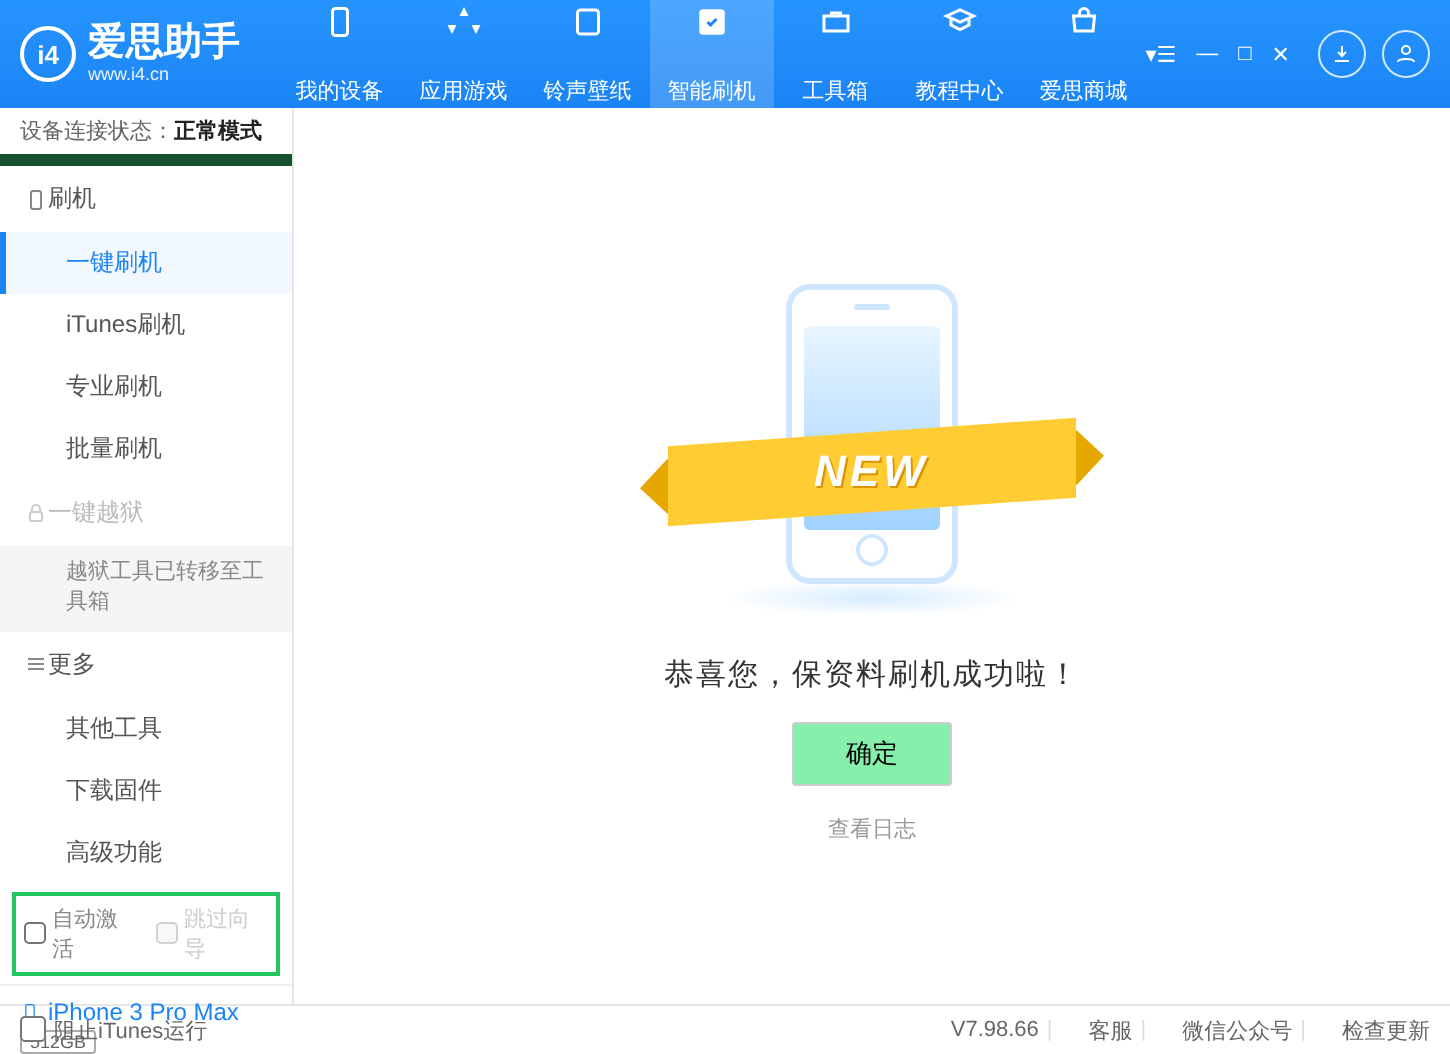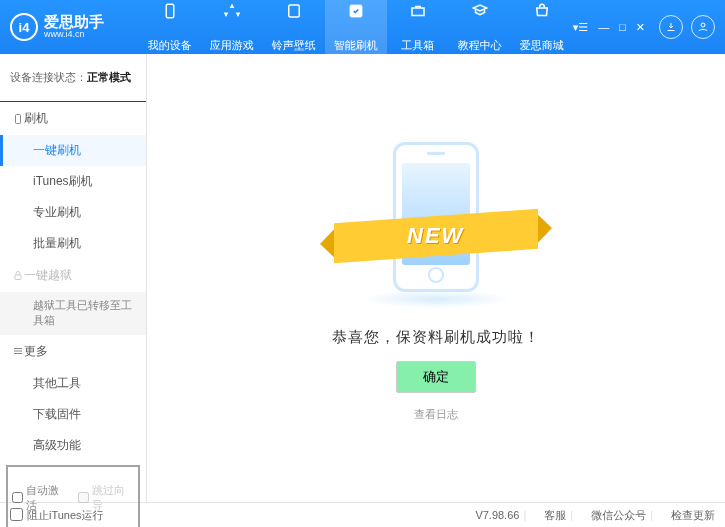--- a/index.html
+++ b/index.html
@@ -1,42 +1,42 @@
 <!DOCTYPE html>
 <html><head>
 <meta charset="utf-8">
 <style>
 *{box-sizing:border-box;margin:0;padding:0;font-family:"Microsoft YaHei",Arial,sans-serif}
 body{width:725px;height:527px;overflow:hidden;background:#fff;font-size:12px;color:#333}
 .titlebar{height:54px;background:linear-gradient(#2694ff,#1b84f5);display:flex;align-items:center;padding:0 10px;color:#fff}
 .logo-wrap{display:flex;align-items:center;gap:6px;width:130px}
 .logo-circle{width:28px;height:28px;border:2px solid #fff;border-radius:50%;display:flex;align-items:center;justify-content:center;font-weight:bold;font-size:13px}
 .logo-text{display:flex;flex-direction:column;line-height:1.1}
-.logo-text .name{font-size:15px;font-weight:bold}
+.logo-text .name{font-size:19px;font-weight:bold}
 .logo-text .url{font-size:9px;opacity:.9}
 .topnav{display:flex;gap:0;flex:1}
 .topnav-item{width:62px;height:54px;display:flex;flex-direction:column;align-items:center;justify-content:center;gap:18px;cursor:pointer;font-size:11px}
 .topnav-item.active{background:rgba(255,255,255,.18)}
 .topnav-item svg{width:18px;height:18px;fill:#fff;stroke:#fff}
 .titlebar-right{display:flex;align-items:center;gap:8px}
 .wincontrol{display:flex;gap:10px;margin-right:6px}
 .wincontrol span{cursor:pointer;font-size:11px}
 .circbtn{width:24px;height:24px;border:1.5px solid rgba(255,255,255,.8);border-radius:50%;display:flex;align-items:center;justify-content:center;cursor:pointer}
 .circbtn svg{width:12px;height:12px;stroke:#fff;fill:none;stroke-width:2}
 .body{display:flex;height:448px}
 .sidebar{width:147px;border-right:1px solid #e5e5e5;display:flex;flex-direction:column}
-.status{padding:16px 10px;font-size:11px;color:#666;border-bottom:1px solid #14532d}
+.status{padding:4px 10px;font-size:11px;color:#666;border-bottom:6px solid #14532d}
 .status b{color:#222}
 .sgroup{padding:8px 12px;display:flex;align-items:center;gap:0;color:#555;font-size:12px}
 .sgroup.disabled{color:#bbb}
 .sgroup svg,.sitem svg{width:12px;height:12px;stroke:#888;fill:none;stroke-width:2}
 .sitem{padding:7px 12px 7px 30px;font-size:12px;color:#555;cursor:pointer;border-left:3px solid transparent}
 .sitem.active{color:#1b84f5;border-left-color:#1b84f5;background:#f2f8ff}
 .sitem.note{background:#f5f5f5;color:#888;font-size:11px;line-height:1.4;padding:6px 10px 6px 30px;cursor:default}
-.redbox{border:2px solid #a3a3a3;margin:4px 6px;padding:16px 4px;display:flex;gap:10px;align-items:center;font-size:11px;color:#888}
+.redbox{border:2px solid #22c55e;margin:4px 6px;padding:4px 4px;display:flex;gap:10px;align-items:center;font-size:11px;color:#888}
 .redbox label{display:flex;align-items:center;gap:3px}
 .redbox input{width:11px;height:11px}
 .redbox .dis{color:#ccc}
 .device{padding:6px 10px;border-top:1px solid #eee}
 .device .dname{color:#1b84f5;font-size:12px;display:flex;align-items:center;gap:4px}
 .device .dname svg{width:10px;height:14px;stroke:#1b84f5;fill:none;stroke-width:1.5}
 .device .badge{display:inline-block;border:1px solid #aaa;padding:0 4px;font-size:9px;color:#666;margin-top:2px;border-radius:2px}
 .main{flex:1;display:flex;flex-direction:column;align-items:center;justify-content:center;gap:14px;position:relative}
 .illus{position:relative;width:180px;height:180px}
 .shadow{position:absolute;left:50%;bottom:6px;transform:translateX(-50%);width:150px;height:18px;background:radial-gradient(ellipse,#d7ecff 0%,transparent 70%)}

